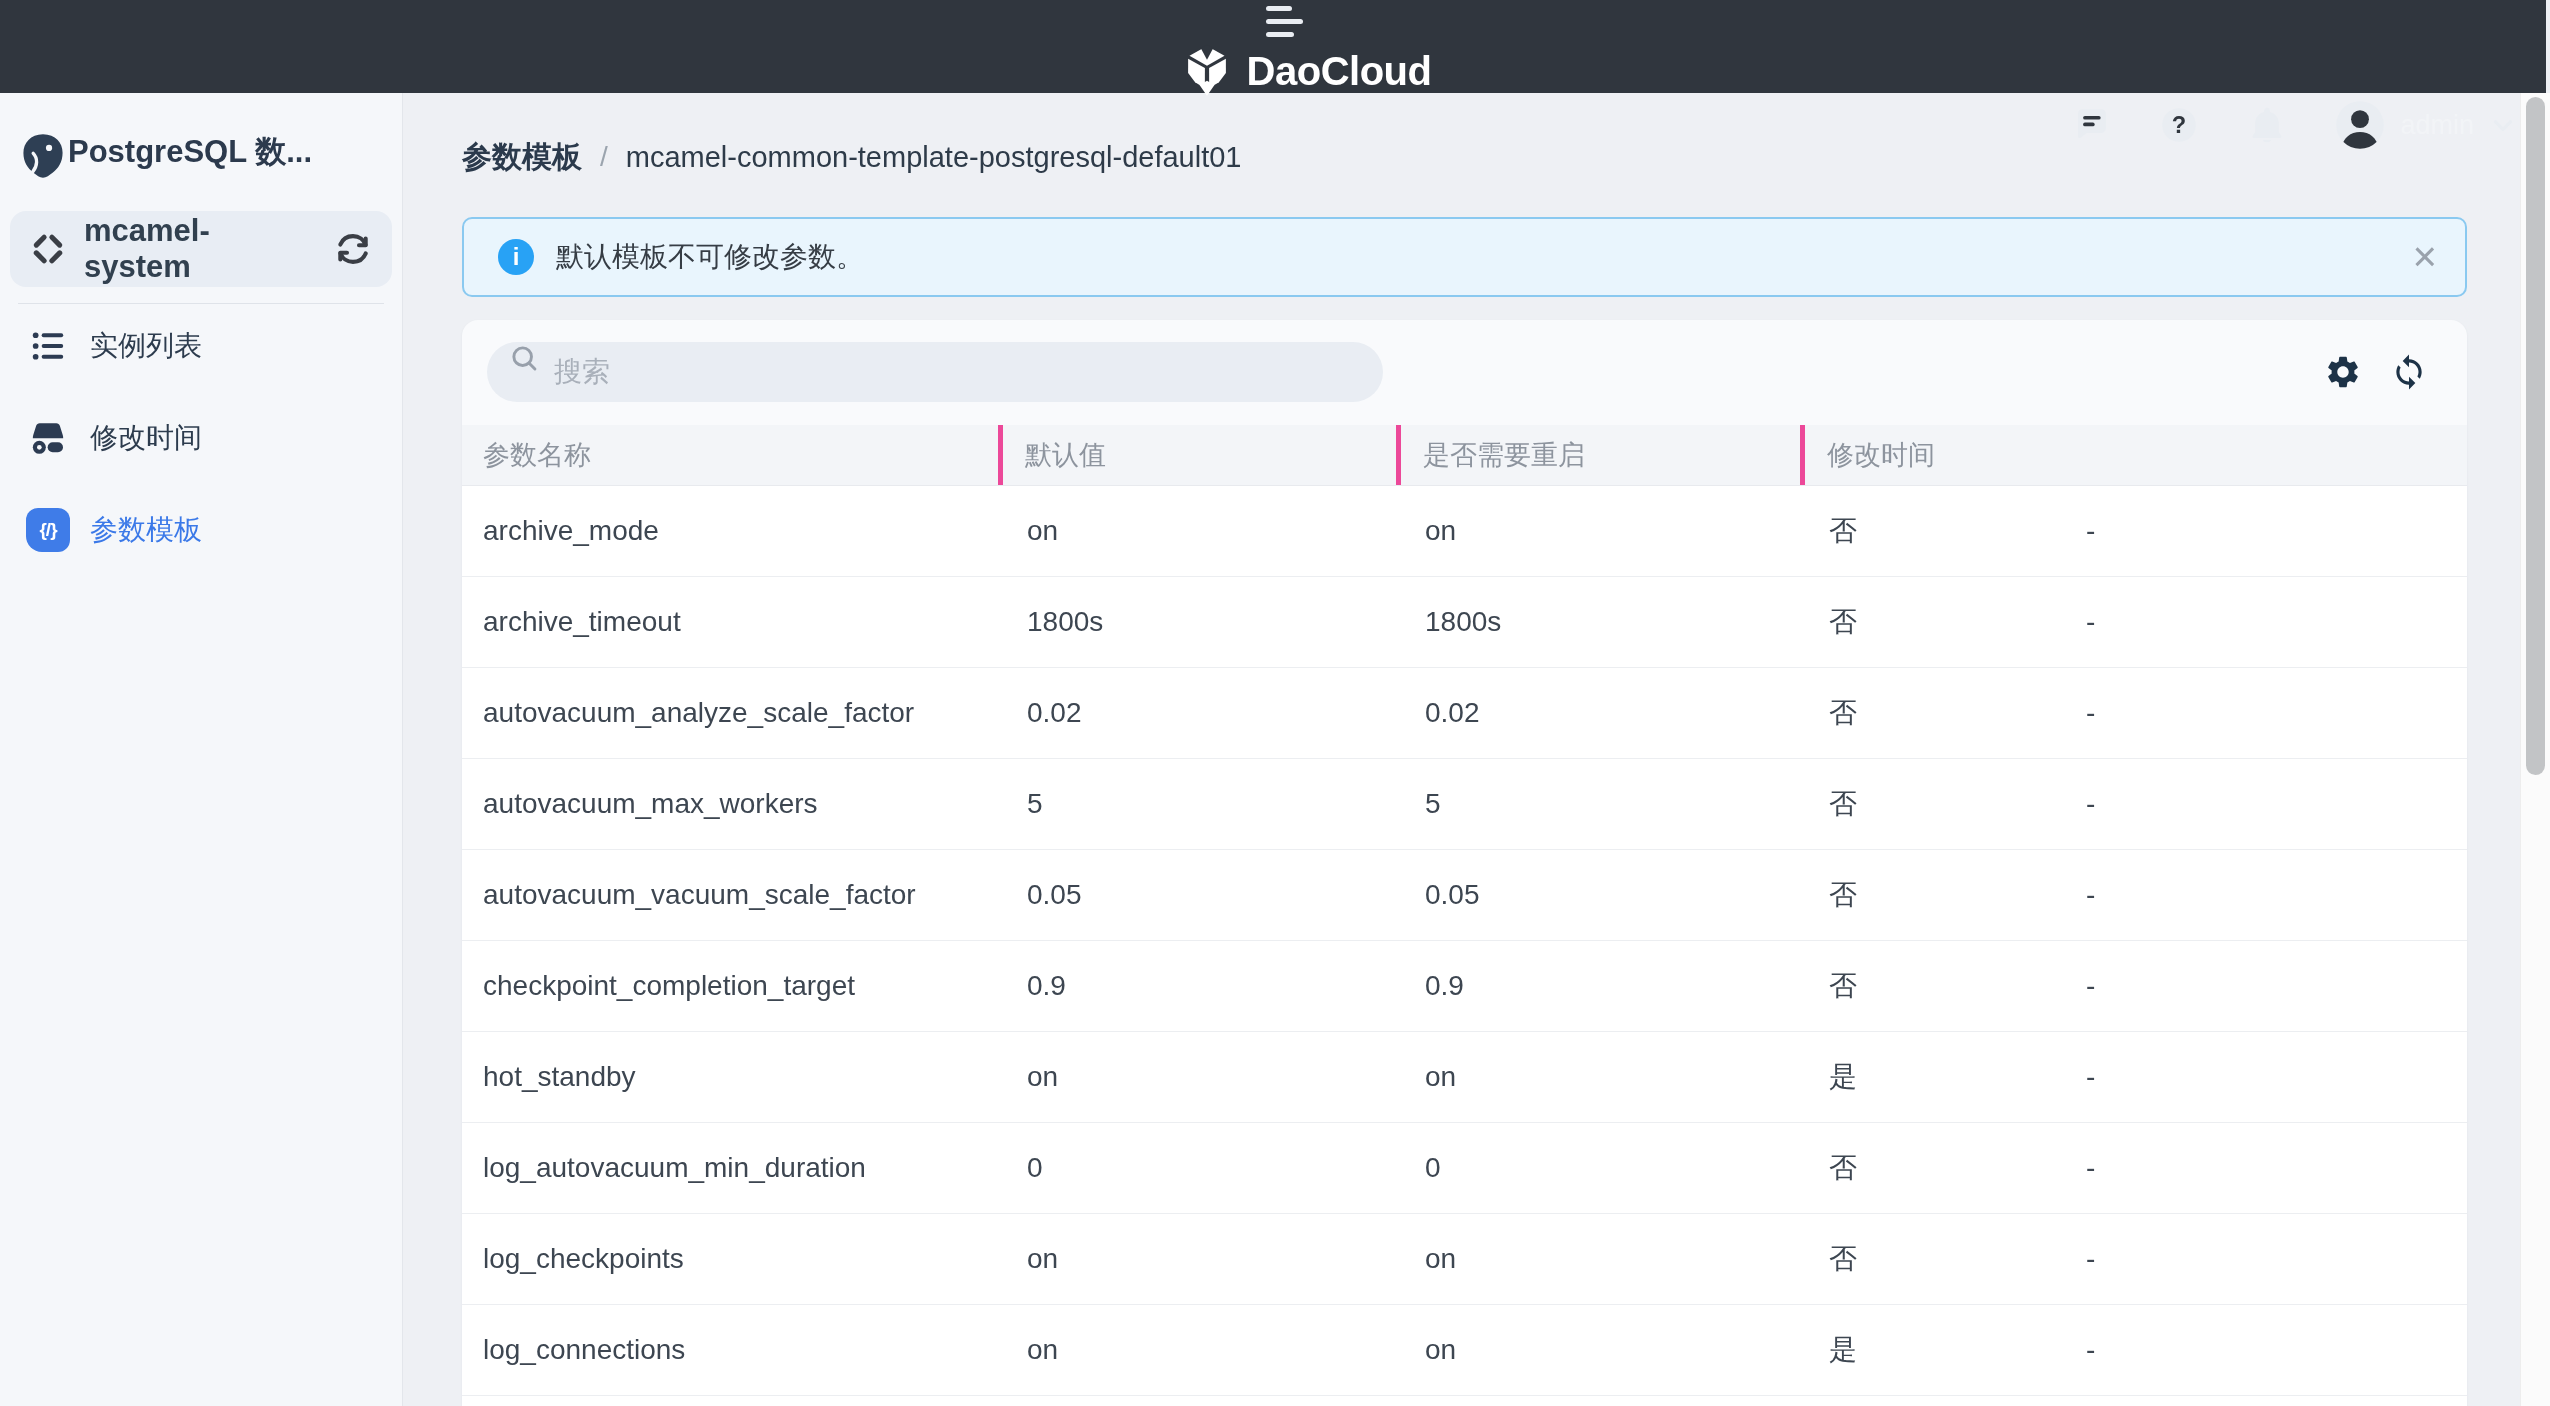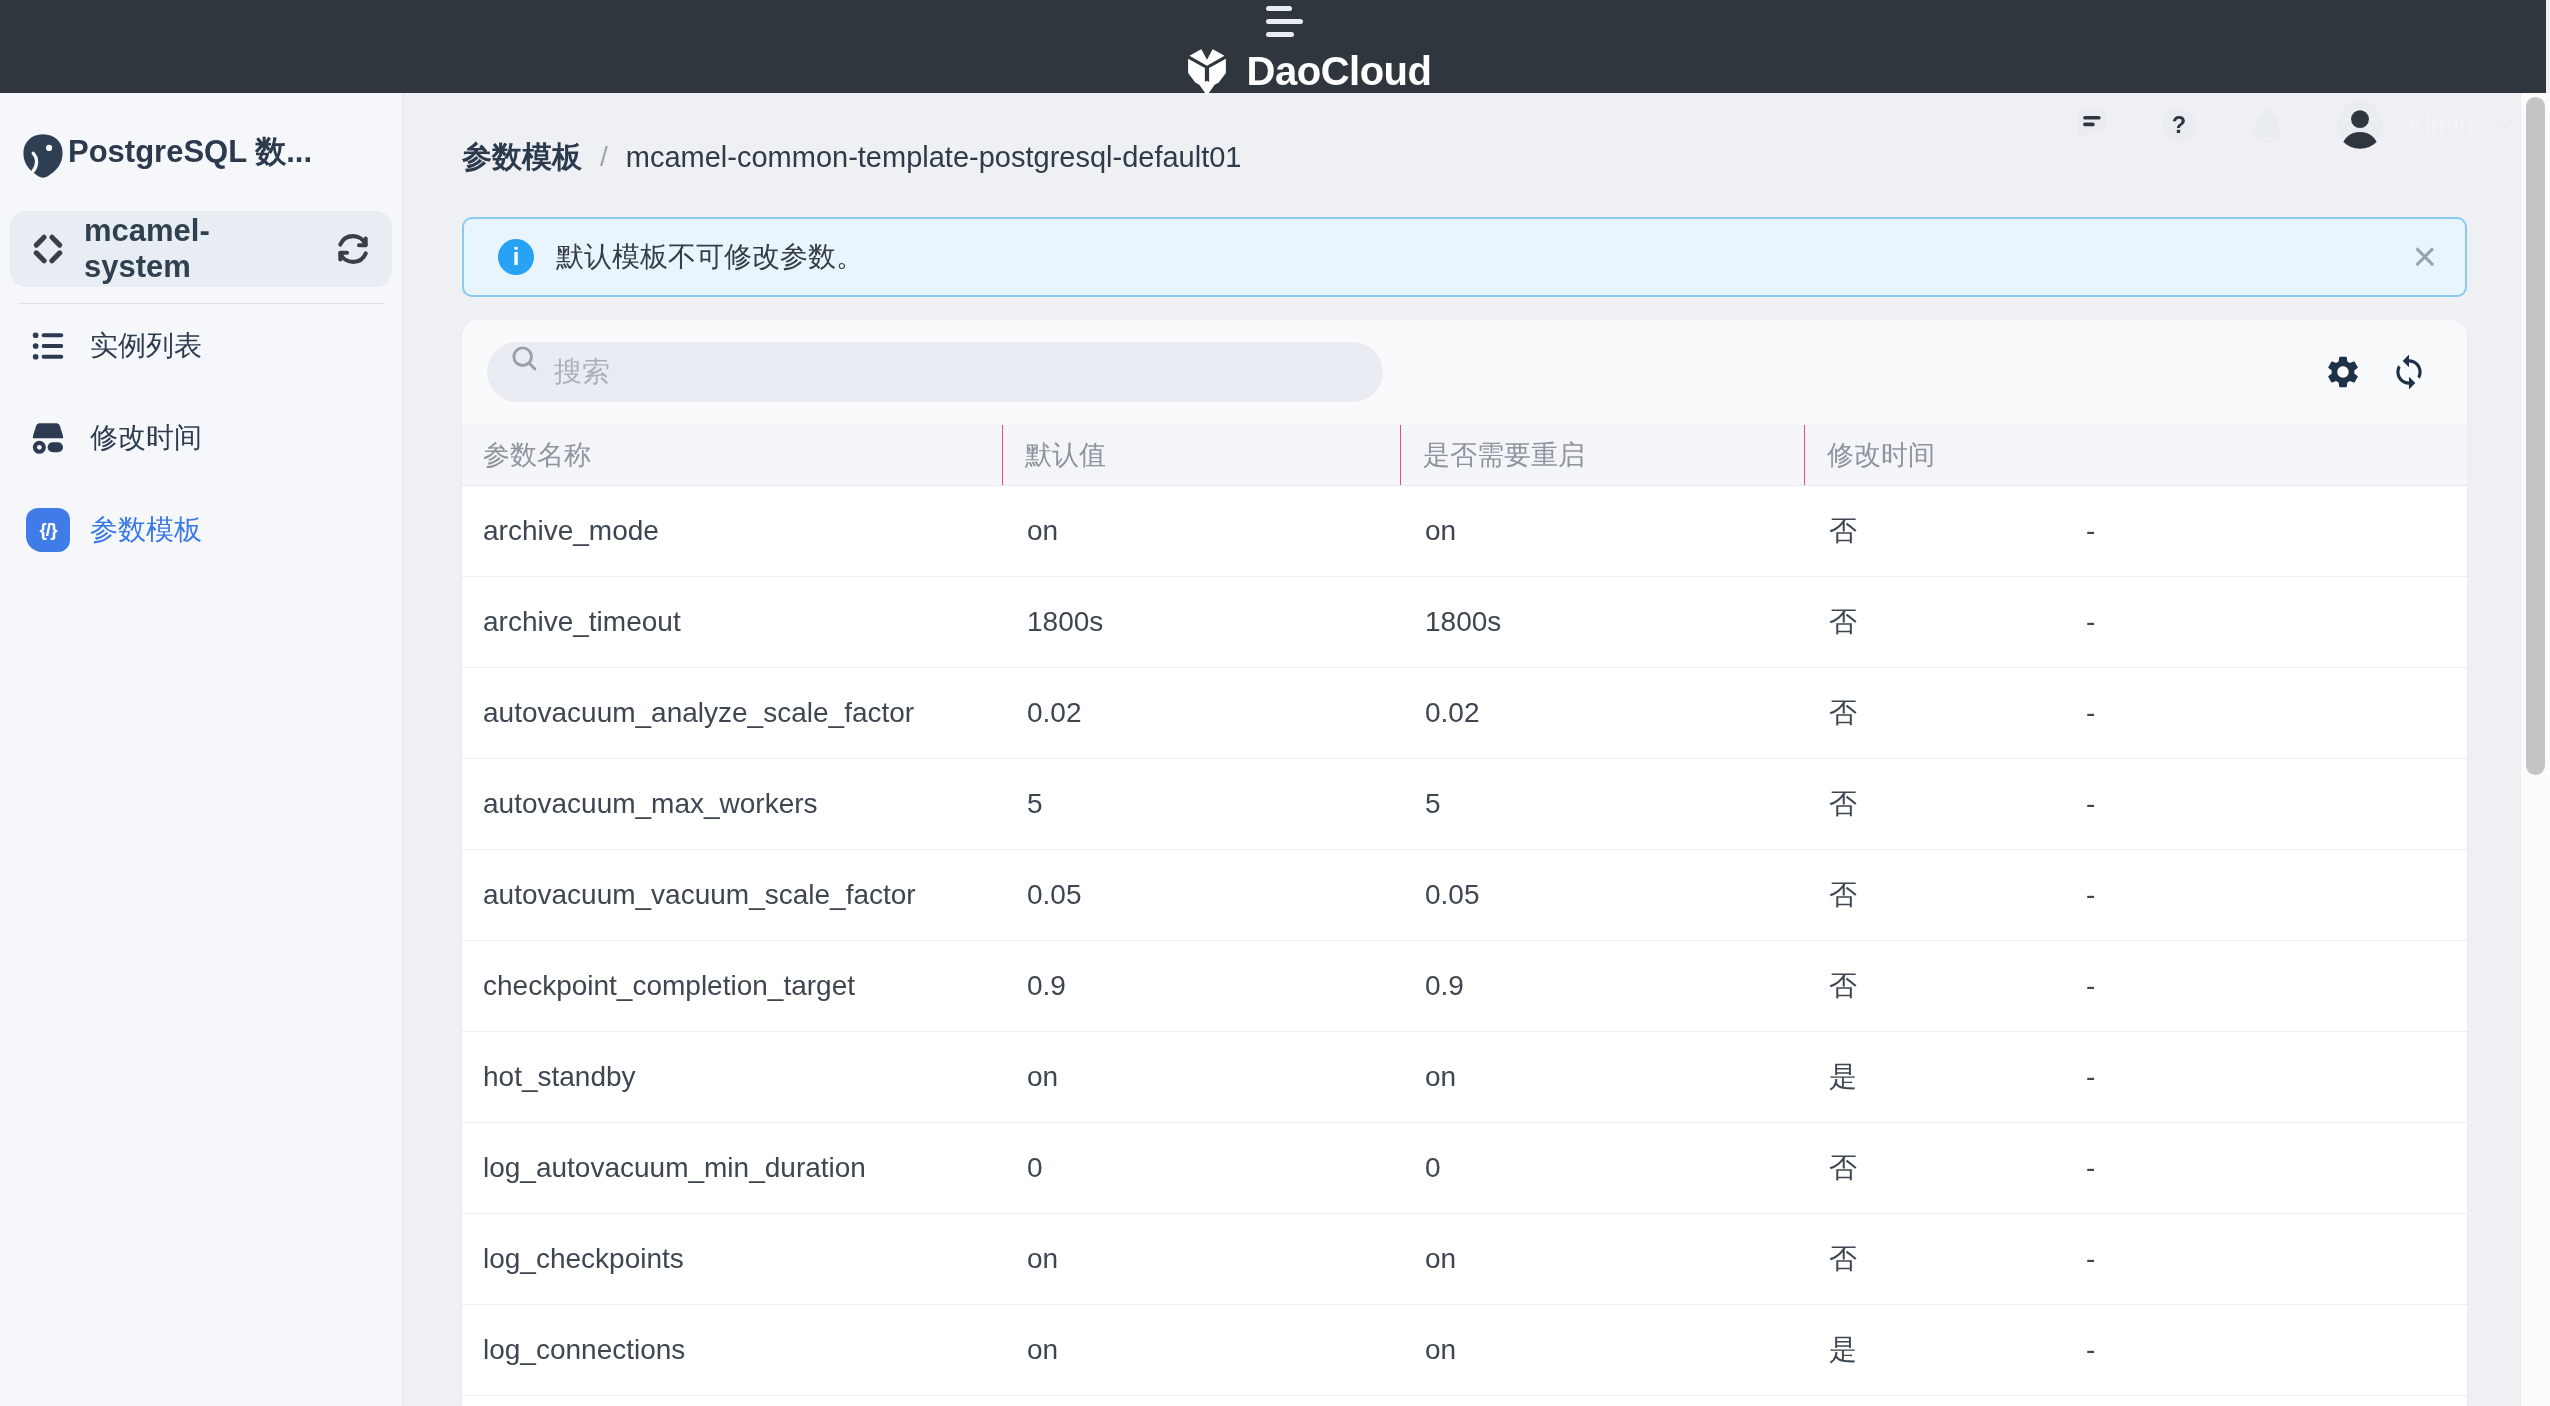--- a/index.html
+++ b/index.html
@@ -53,21 +53,21 @@
   .search{width:896px;height:60px;background:#e9edf3;border-radius:30px;display:flex;padding-left:21px;gap:12px;box-sizing:border-box;cursor:text;}
   .search input{background:transparent;border:none;outline:none;font-size:28px;color:#3d4651;width:100%;font-family:inherit;}
   .search input::placeholder{color:#a9b0ba;}
   .toolbar-actions{margin-left:auto;display:flex;align-items:center;gap:28px;}
 
   .table{margin-top:23px;}
   .thead,.tr{display:grid;grid-template-columns:541px 398px 404px 257px 1fr;}
   .thead{height:60px;background:#f3f5f8;border-bottom:1px solid #e8eaee;}
   .th{font-size:27px;color:#8d949e;padding-left:22px;display:flex;align-items:center;box-sizing:border-box;height:100%;}
   .th:first-child{padding-left:21px;}
-  .th:not(:last-child){border-right:1px solid #ec4899;font-family:Liberation Serif, serif;}
+  .th:not(:last-child){border-right:5px solid #ec4899;font-family:Liberation Serif, serif;}
   .tr{height:90px;background:#ffffff;align-items:center;border-bottom:1px solid #eceef1;}
   .td{font-size:28px;color:#3d4651;padding-left:24px;white-space:nowrap;overflow:hidden;}
   .td:first-child{padding-left:21px;}
   .tr.partial{border-bottom:none;}
 
   
   .scrollbar{position:absolute;top:93px;right:0;width:30px;bottom:0;background:#fbfbfb;border-left:1px solid #ededed;box-sizing:border-box;}
   .thumb{position:absolute;left:5px;top:4px;width:19px;height:678px;background:#c2c4c6;border-radius:10px;cursor:pointer;}
 </style>
 </head>

